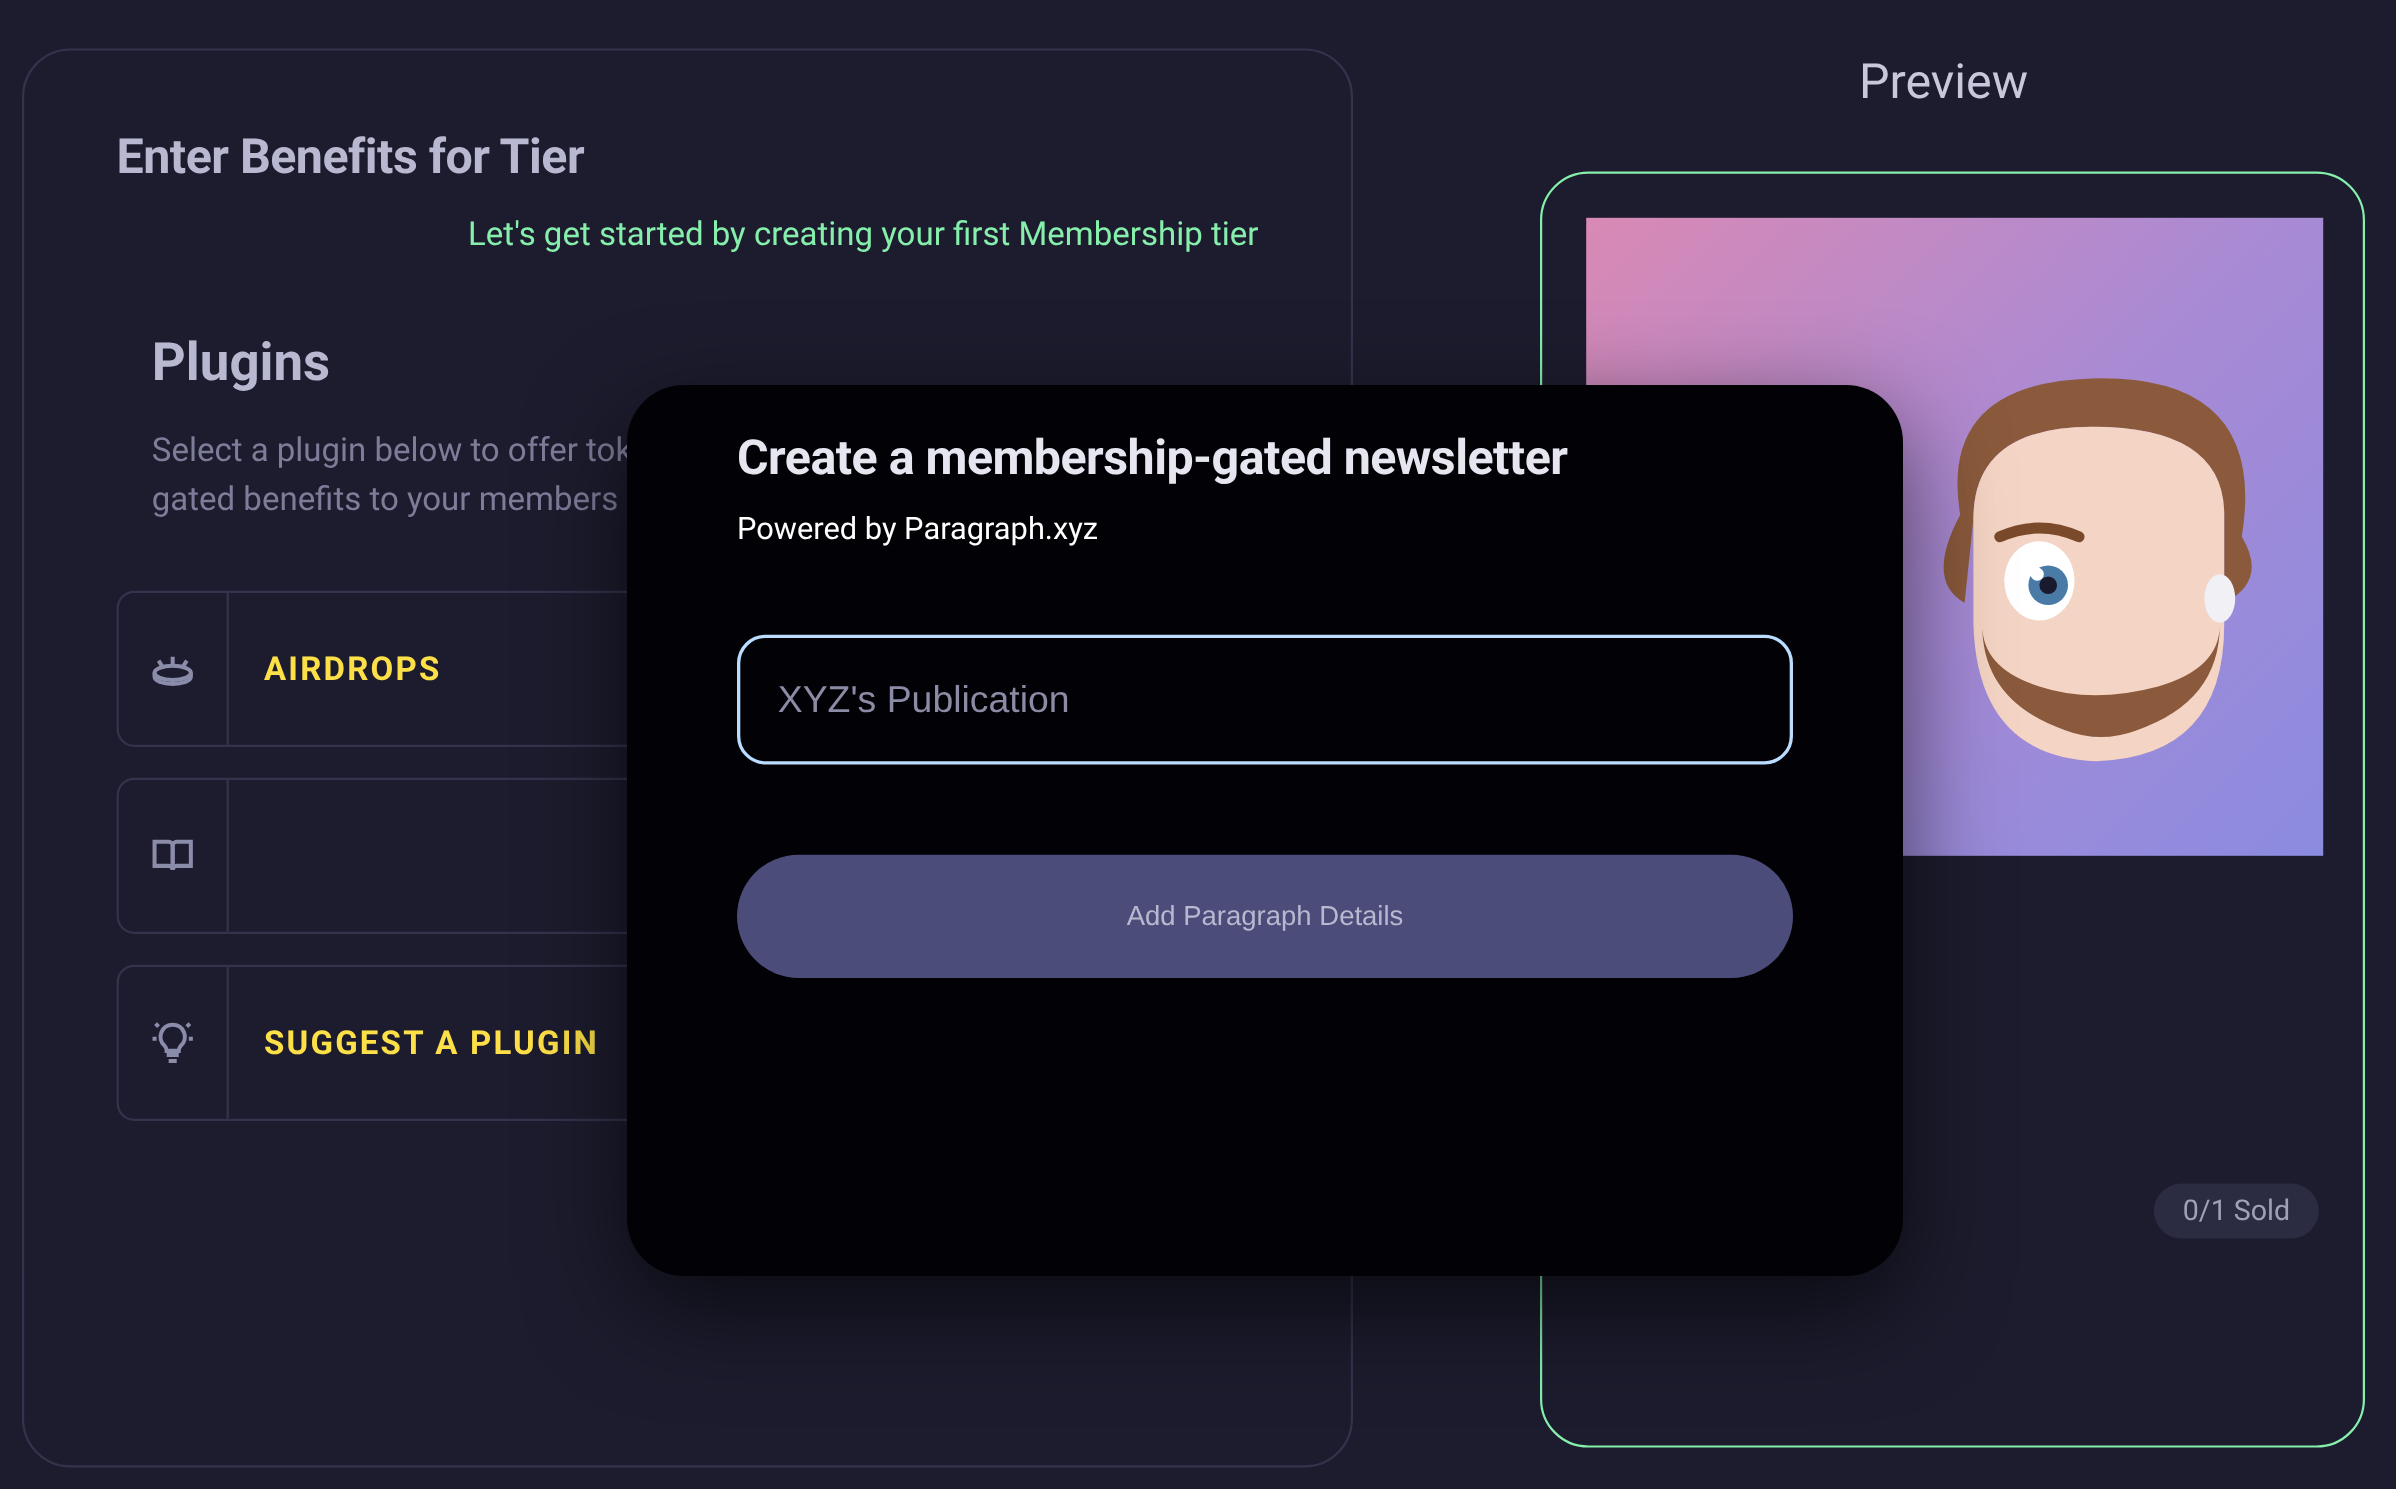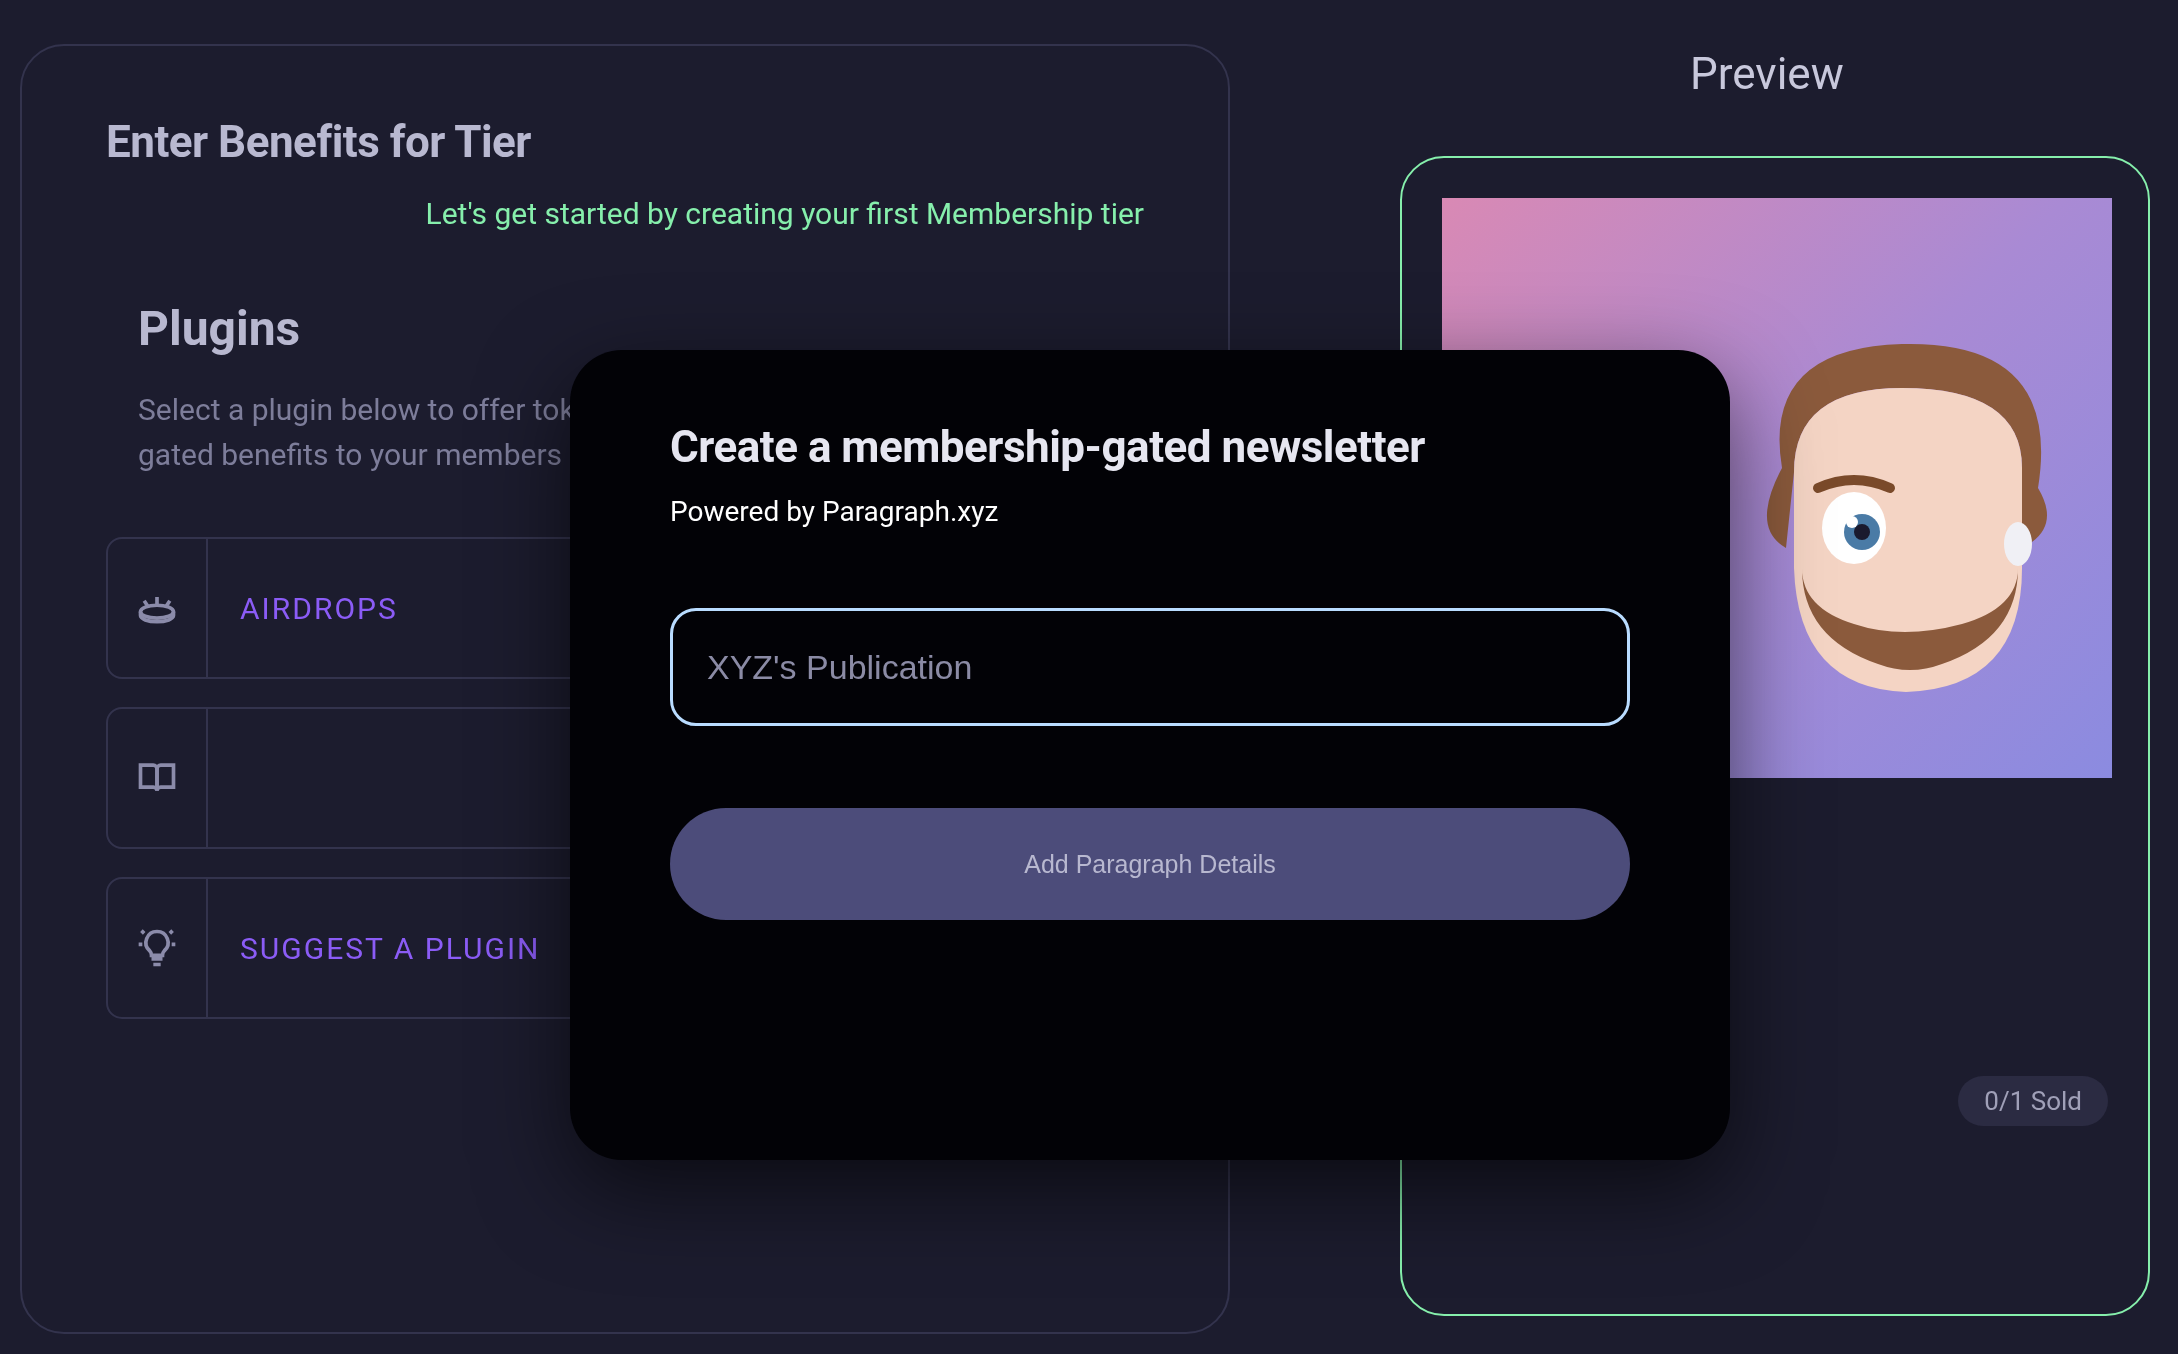--- a/index.html
+++ b/index.html
@@ -66,23 +66,23 @@
     height: 100%;
     border-right: 2px solid #33334d;
     display: flex;
     align-items: center;
     justify-content: center;
   }
   .plugin-icon-cell svg { width: 44px; height: 44px; stroke: #8b8baa; fill: none; stroke-width: 2; }
   .plugin-text-cell { padding-left: 32px; display:flex; flex-direction:column; justify-content:center; }
   .plugin-title {
     font-size: 30px;
-    font-weight: 400;
+    font-weight: 700;
     letter-spacing: 2px;
-    color: #8b5cf6;
+    color: #fde047;
   }
   .plugin-sub {
     font-size: 22px;
     font-weight: 700;
     letter-spacing: 2px;
     color: #7d7d9a;
     margin-top: 6px;
   }
 
   
@@ -136,21 +136,21 @@
   
   .modal {
     position: absolute;
     left: 570px;
     top: 350px;
     width: 1160px;
     height: 810px;
     background: #020206;
     border-radius: 52px;
     box-shadow: 0 30px 90px rgba(0,0,0,0.6);
-    padding: 71px 100px 70px 100px;
+    padding: 40px 100px 70px 100px;
   }
   .modal-title {
     font-size: 44px;
     font-weight: 700;
     color: #e6e6f0;
     letter-spacing: -0.5px;
     margin-bottom: 22px;
   }
   .modal-sub {
     font-size: 28px;

